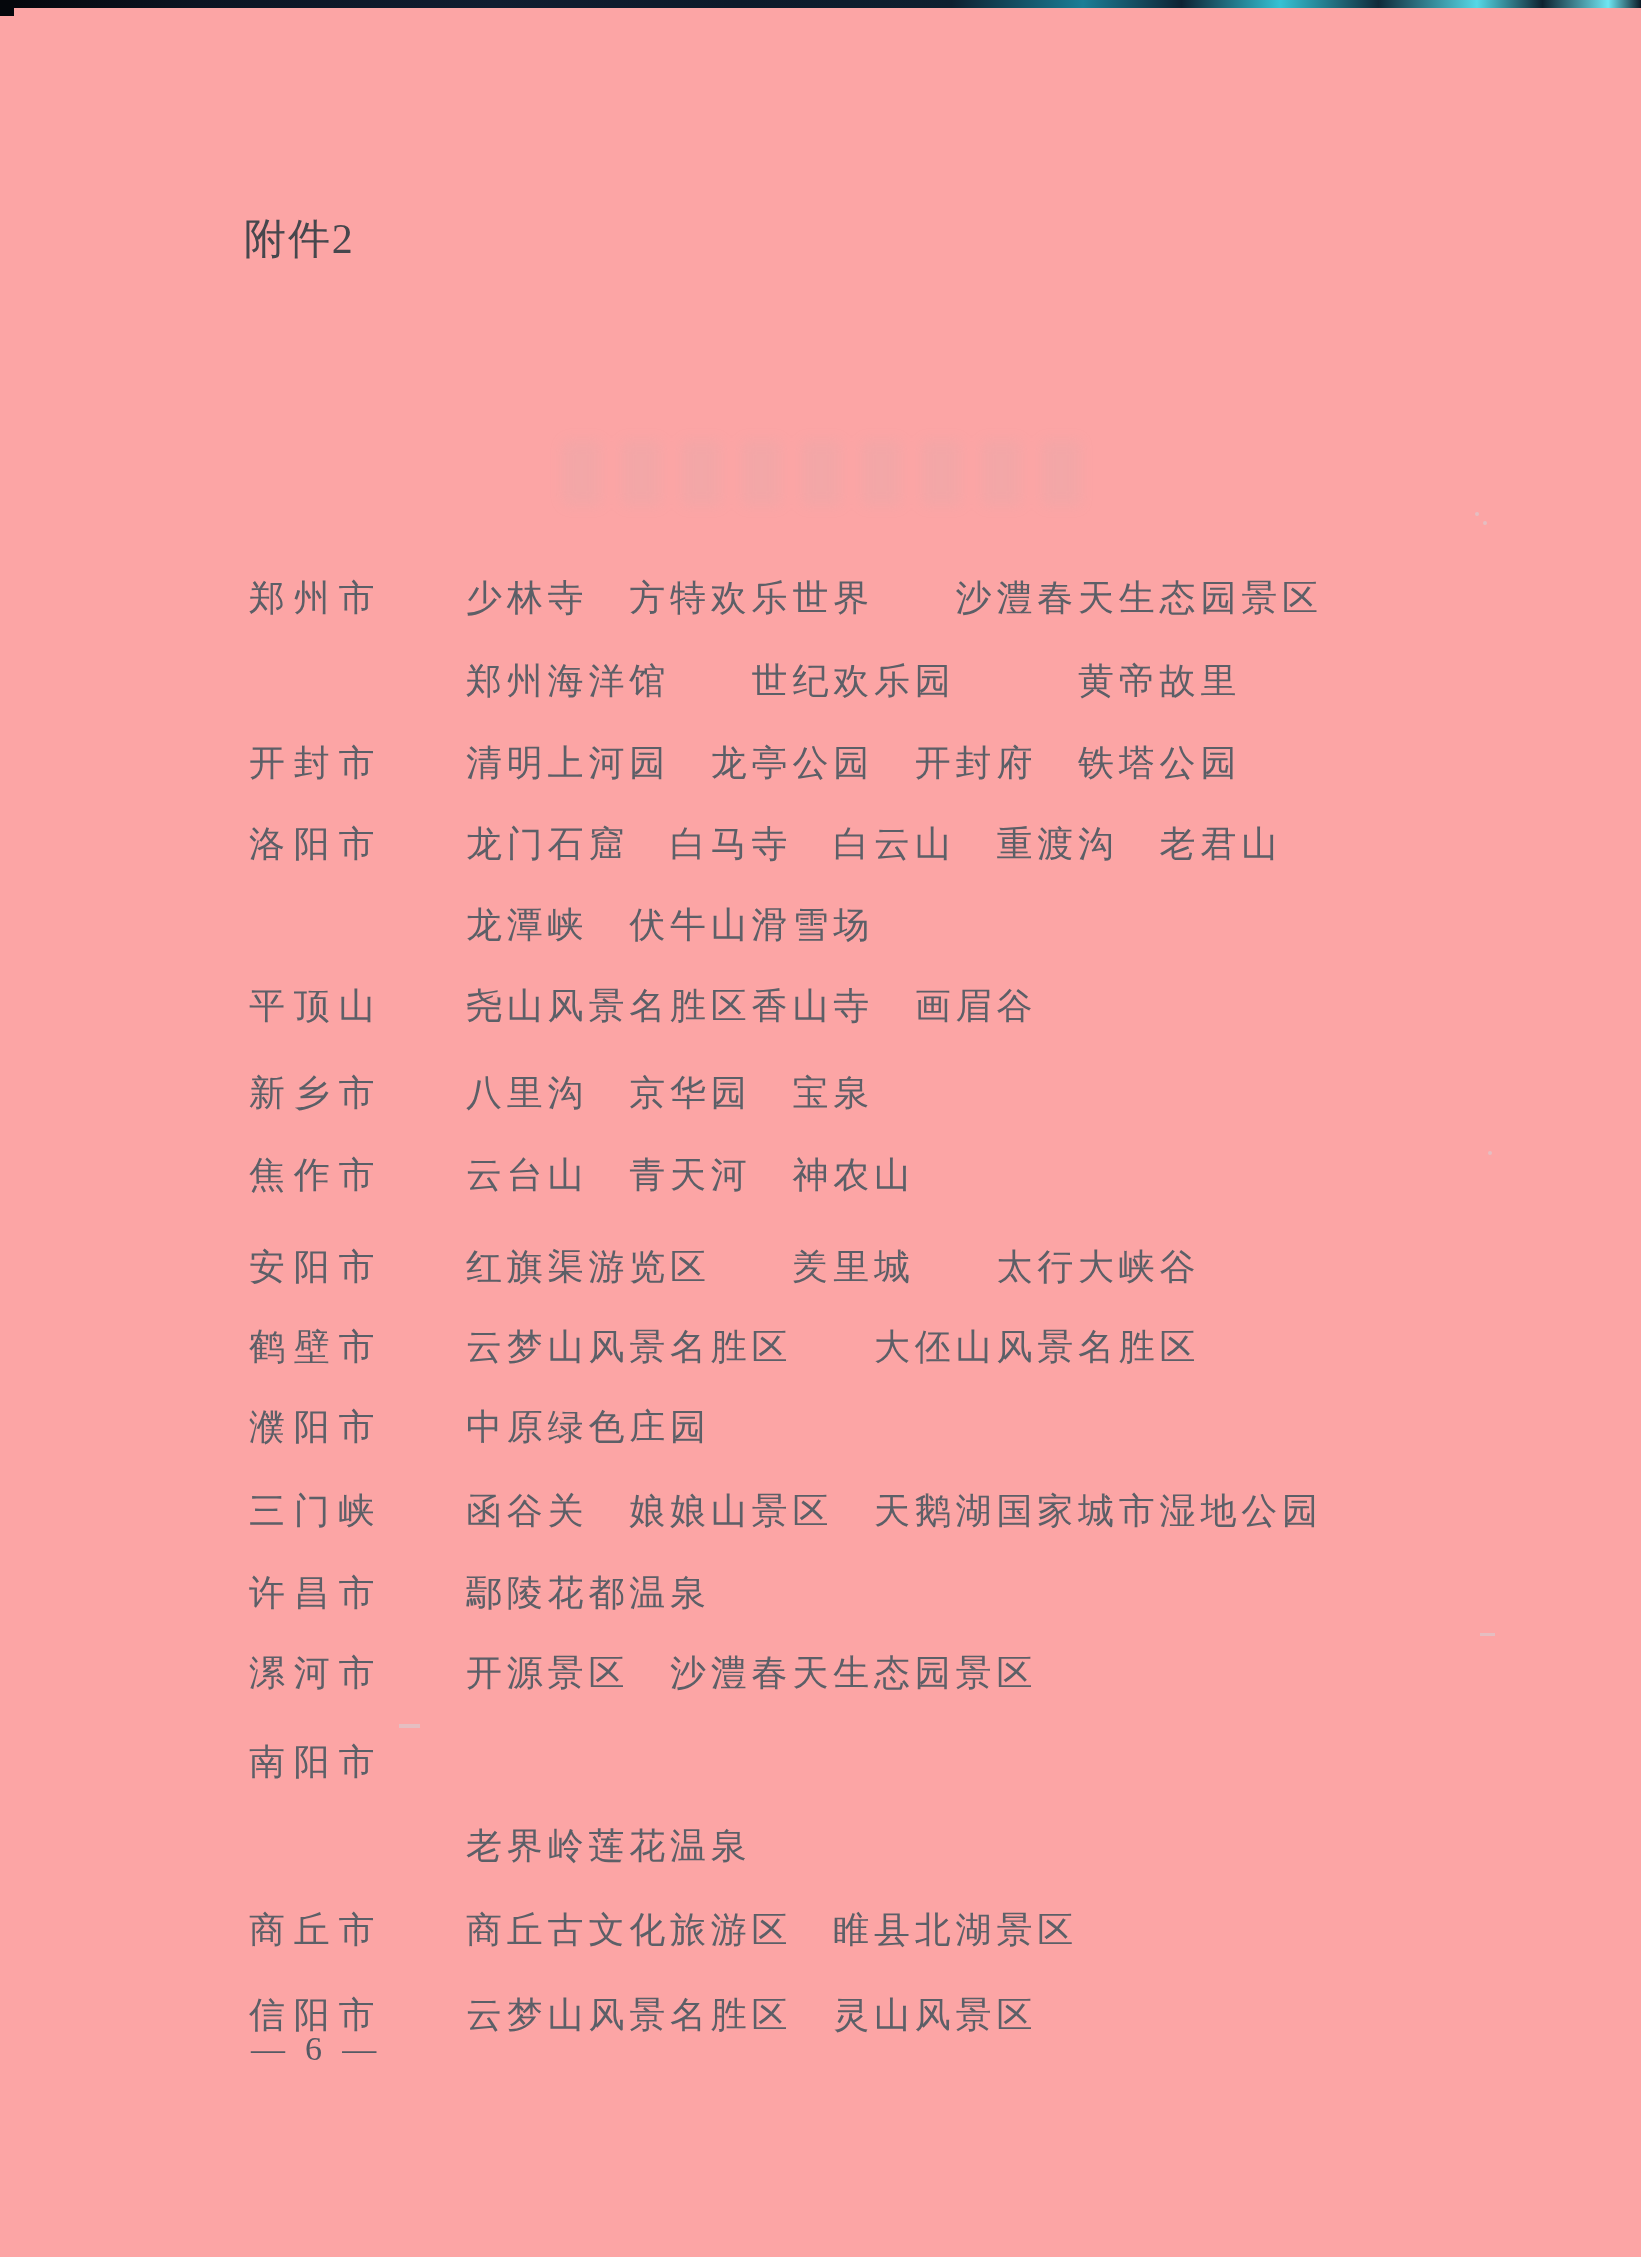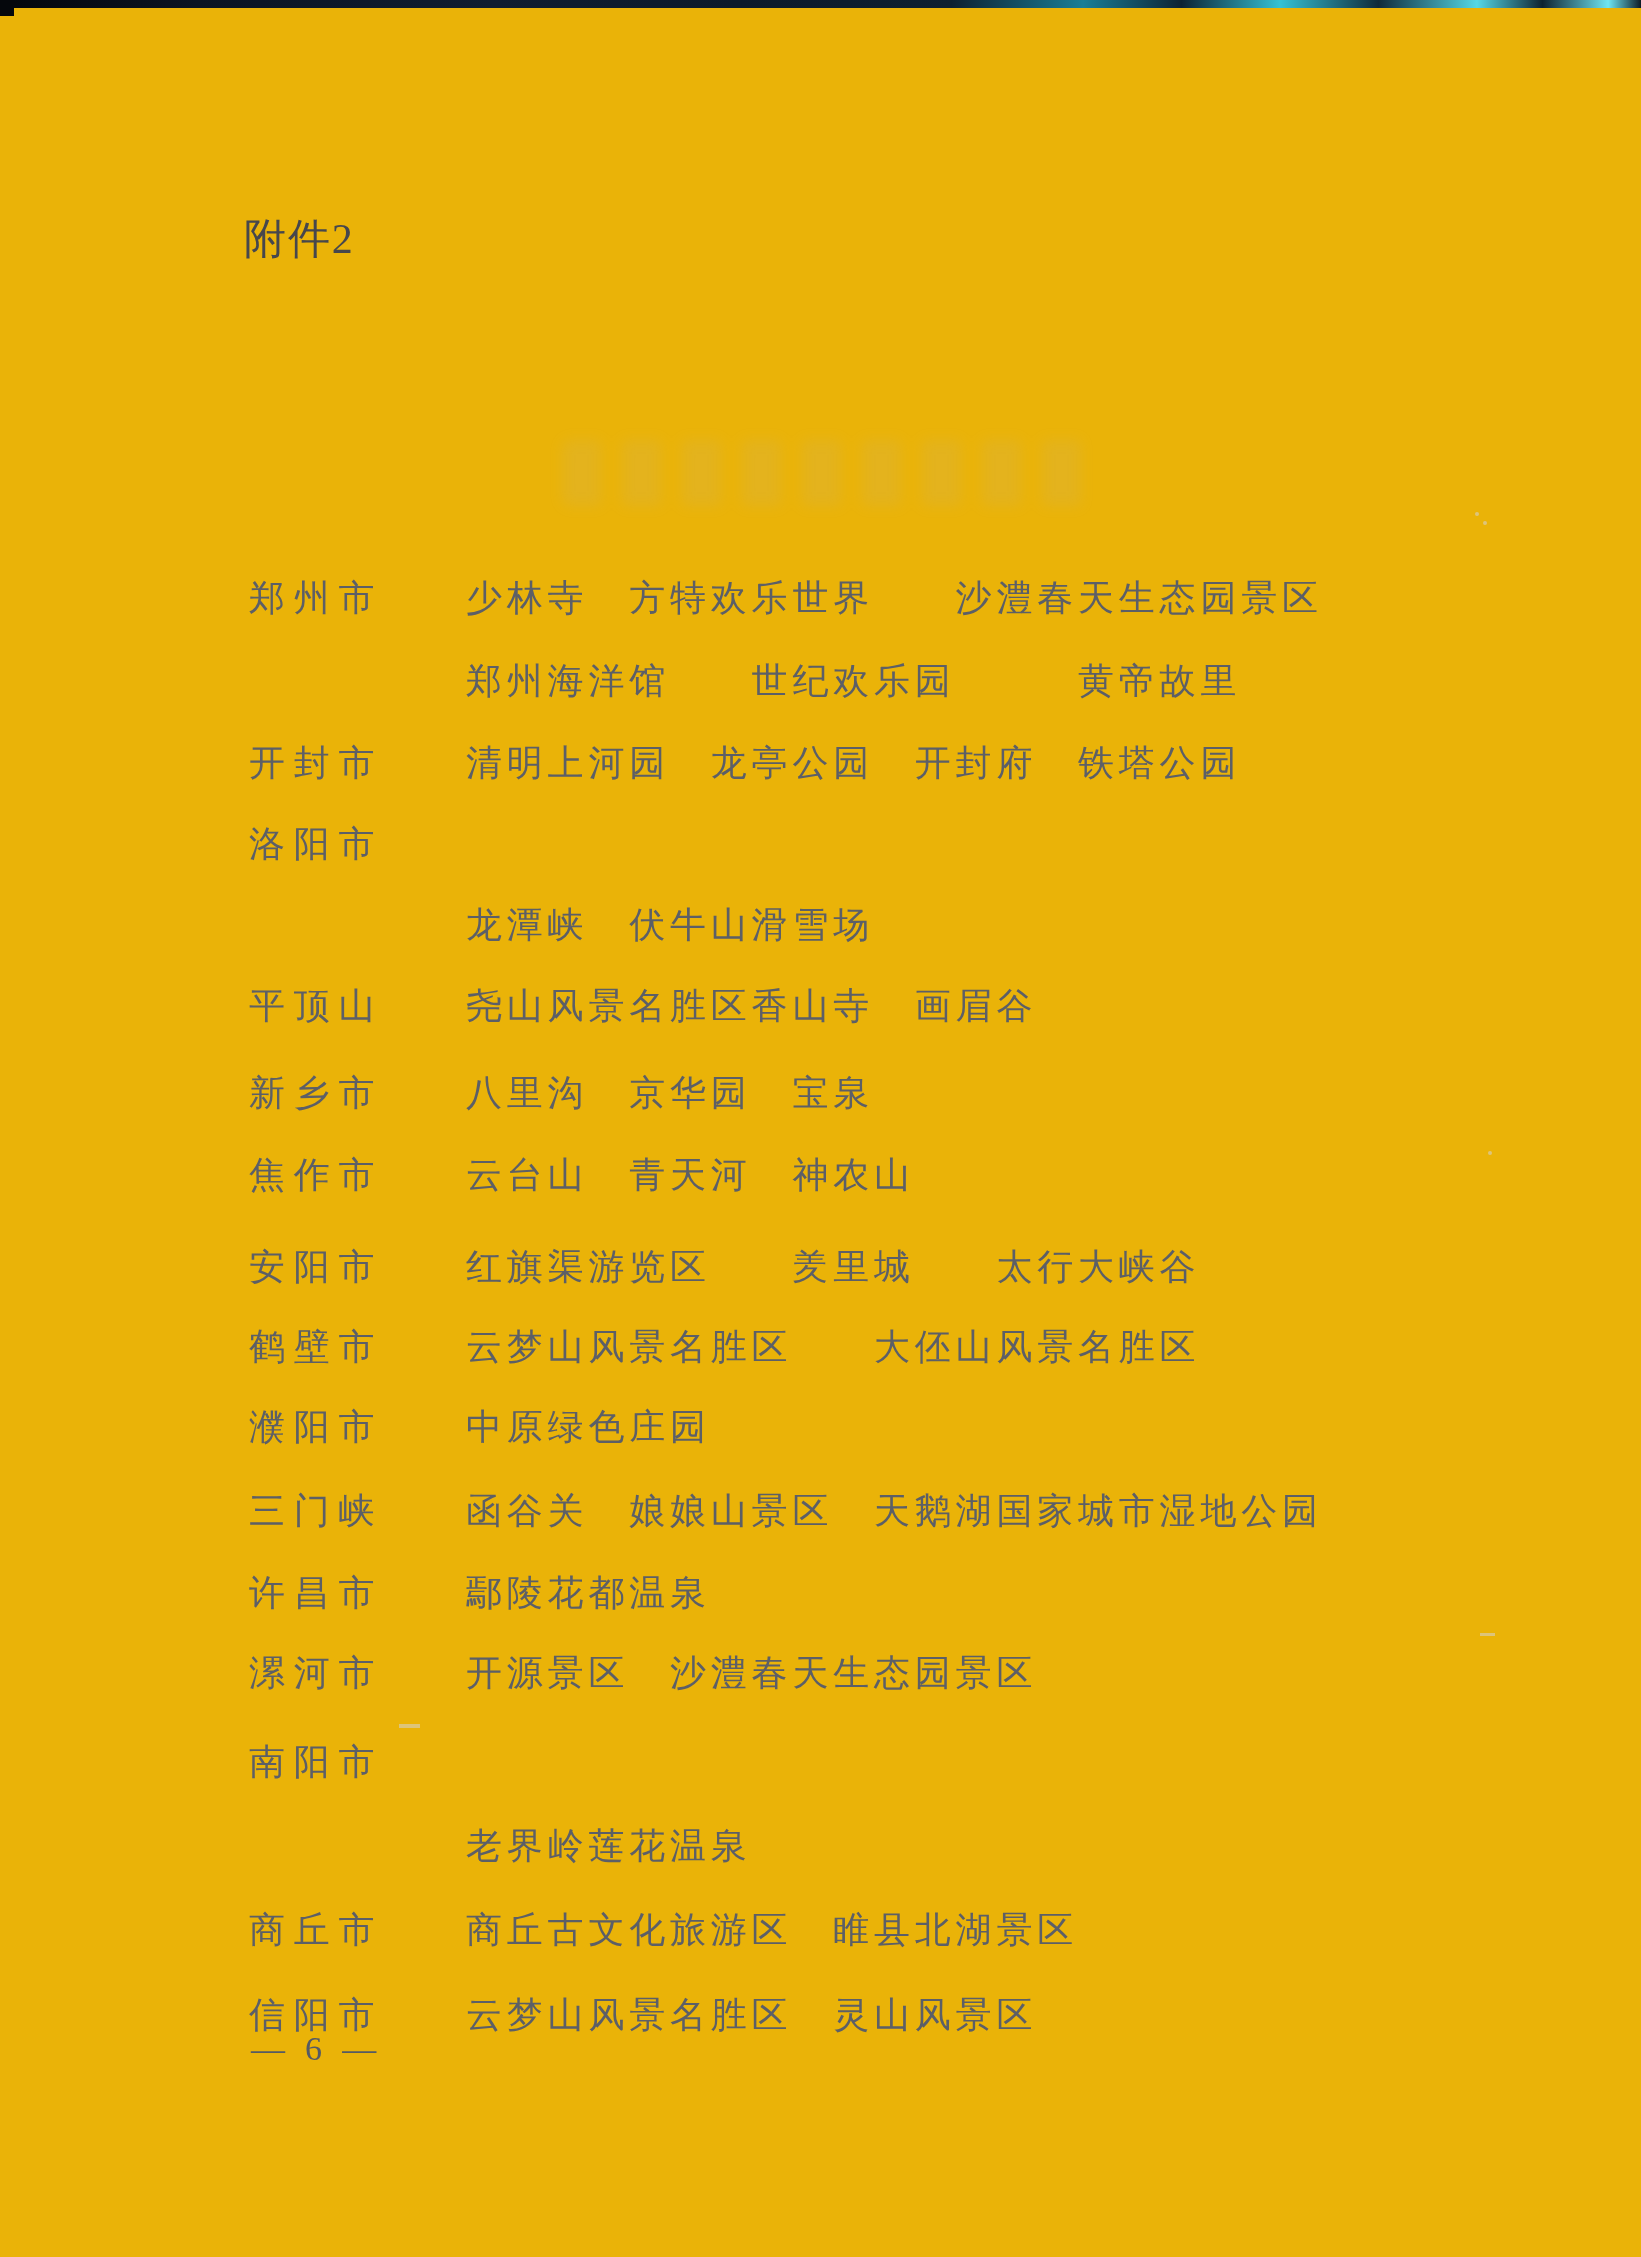--- a/index.html
+++ b/index.html
@@ -2,21 +2,21 @@
 <html><head>
 <meta charset="utf-8">
 <style>
   html,body{margin:0;padding:0;}
   body{
     width:1641px;height:2257px;
     background:#fdfdfc;
     font-family:"Liberation Serif","DejaVu Serif",serif;
     position:relative;overflow:hidden;
   }
-  .page{position:absolute;left:0;top:0;width:1641px;height:2257px;background:#eab308;}
+  .page{position:absolute;left:0;top:0;width:1641px;height:2257px;background:#fca5a5;}
 
   
   .scan-band{
     position:absolute;left:0;top:0;width:1641px;height:7.7px;
     background:linear-gradient(90deg,
       #04060b 0%, #0b1422 12%, #101d30 30%, #0c1a2a 45%, #0e2030 58%,
       #1a7e96 66%, #0d2233 72%, #35c2d4 78%, #102a3a 84%,
       #55d8e6 90%, #0e2230 94%, #6fe6f2 98%, #0c1a26 100%);
   }
   .scan-corner{position:absolute;left:0;top:0;width:13.5px;height:16.4px;background:#05070c;}
@@ -69,20 +69,21 @@
     <div class="row" style="top:622px">
         <span class="city"></span>
         <span class="attractions">郑州海洋馆　　世纪欢乐园　　　黄帝故里</span>
       </div>
     <div class="row" style="top:704px">
         <span class="city">开封市</span>
         <span class="attractions">清明上河园　龙亭公园　开封府　铁塔公园</span>
       </div>
     <div class="row" style="top:785px">
         <span class="city">洛阳市</span>
+        <span class="attractions">龙门石窟　白马寺　白云山　重渡沟　老君山</span>
       </div>
     <div class="row" style="top:866px">
         <span class="city"></span>
         <span class="attractions">龙潭峡　伏牛山滑雪场</span>
       </div>
     <div class="row" style="top:947px">
         <span class="city">平顶山</span>
         <span class="attractions">尧山风景名胜区香山寺　画眉谷</span>
       </div>
     <div class="row" style="top:1034px">

